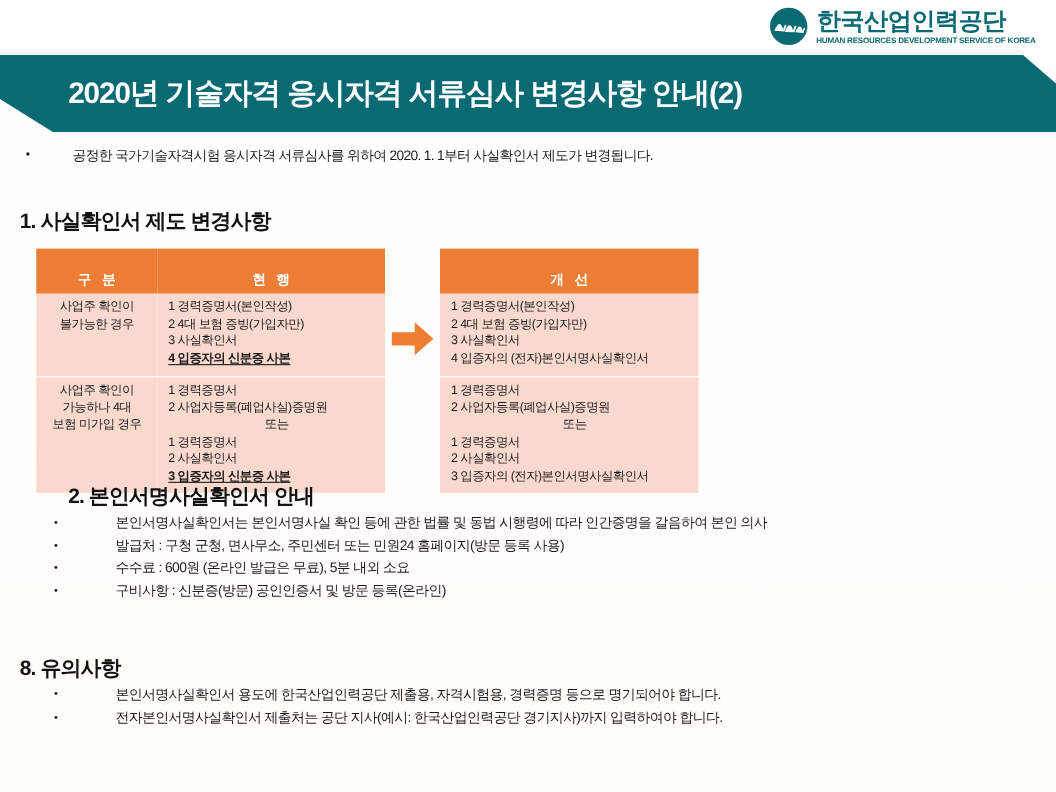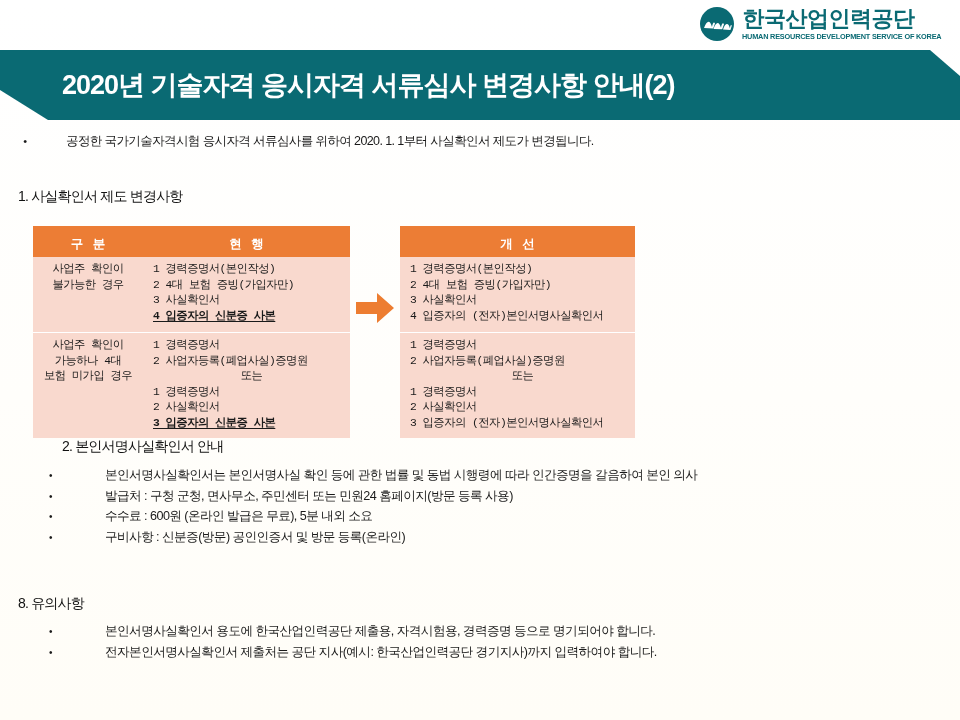--- a/index.html
+++ b/index.html
@@ -102,22 +102,22 @@
     line-height: 17px;
   }
   .intro .intro-text {
     line-height: 17px;
     margin-left: 32px;
   }
 
   
   .sec-h {
     position: absolute;
-    font-size: 14px;
-    font-weight: 400;
+    font-size: 19px;
+    font-weight: 700;
     letter-spacing: -0.8px;
     color: #111111;
     white-space: nowrap;
   }
   #sec1-h { left: 18px; top: 188px; }
   #sec2-h { left: 18px; top: 438px; margin-left: 44px; }
   #sec3-h { left: 18px; top: 595px; }
 
   
   .cmp {
@@ -135,33 +135,32 @@
   .tbl.left  { width: 317px; }
   .tbl.right { width: 235px; }
   .tbl th {
     background: #ec7d35;
     color: #ffffff;
     font-size: 12.5px;
     font-weight: 700;
     letter-spacing: 3px;
     text-indent: 3px;
     height: 20px;
-    padding: 8px 0 3px;
+    padding: 18px 0 3px;
     border: 0;
     text-align: center;
   }
   .tbl td {
     background: #f9d9ce;
     border-bottom: 1.3px solid #ffffff;
     font-size: 11.3px;
     letter-spacing: -0.5px;
     line-height: 15.6px;
     vertical-align: top;
     padding: 5px 0 6px;
-    font-family: Liberation Mono, monospace;
   }
   .tbl tr:last-child td { border-bottom: 0; }
   .col-kind { width: 110px; text-align: center; }
   .col-body { padding-left: 10px !important; text-align: left; }
   .row-a td { height: 64px; }
   .row-b td { height: 86px; }
   .tbl.right td { padding-left: 10px; }
   .tbl.right .row-a td { height: 64px; }
   .tbl.right .row-b td { height: 86px; }
   .ul-bold {

